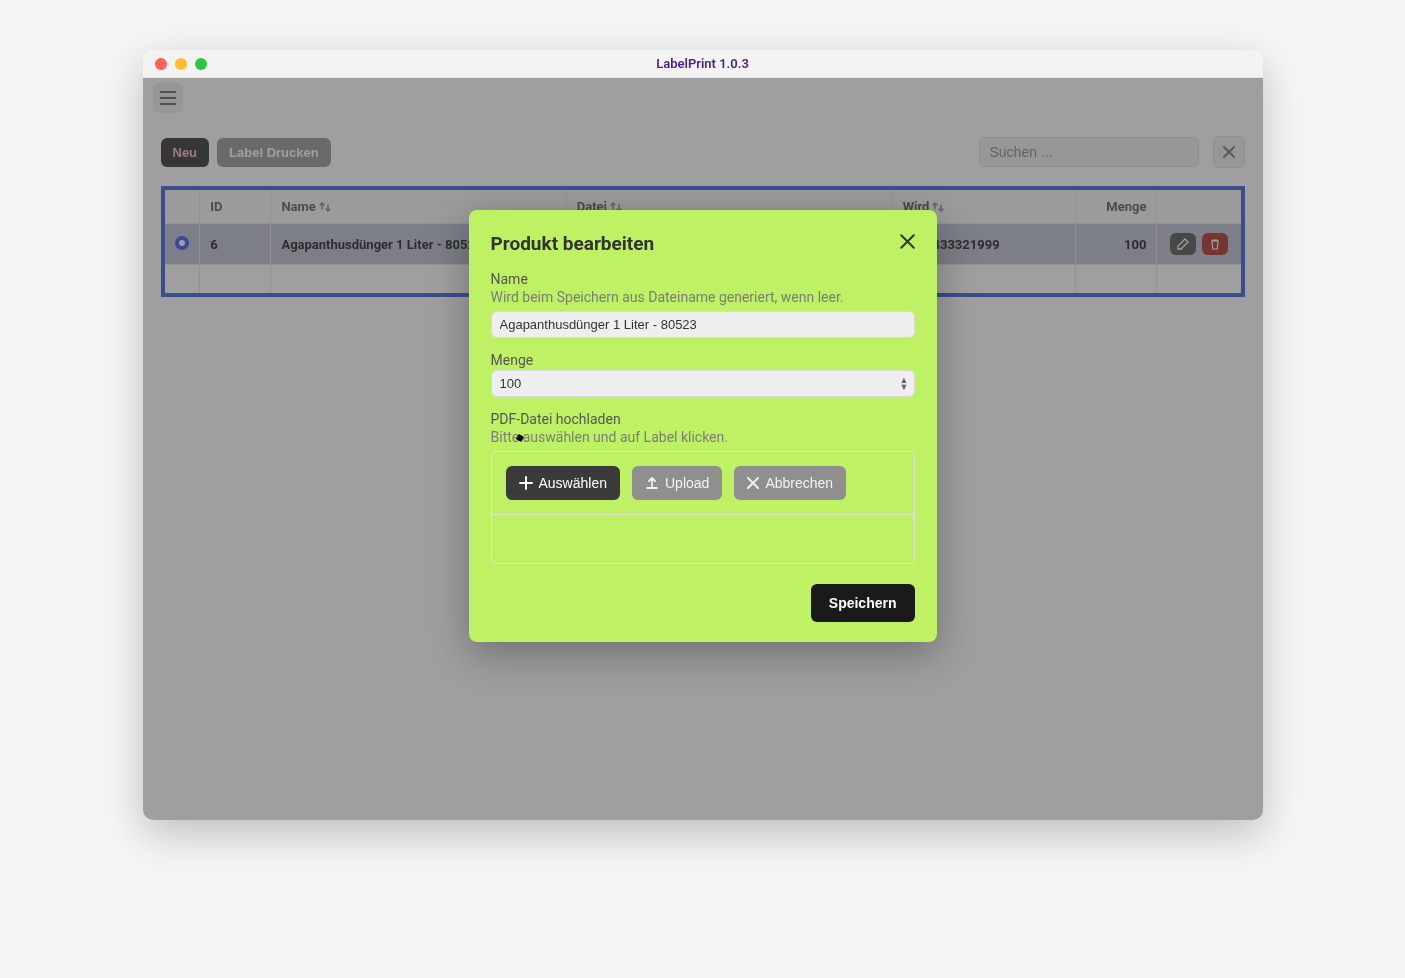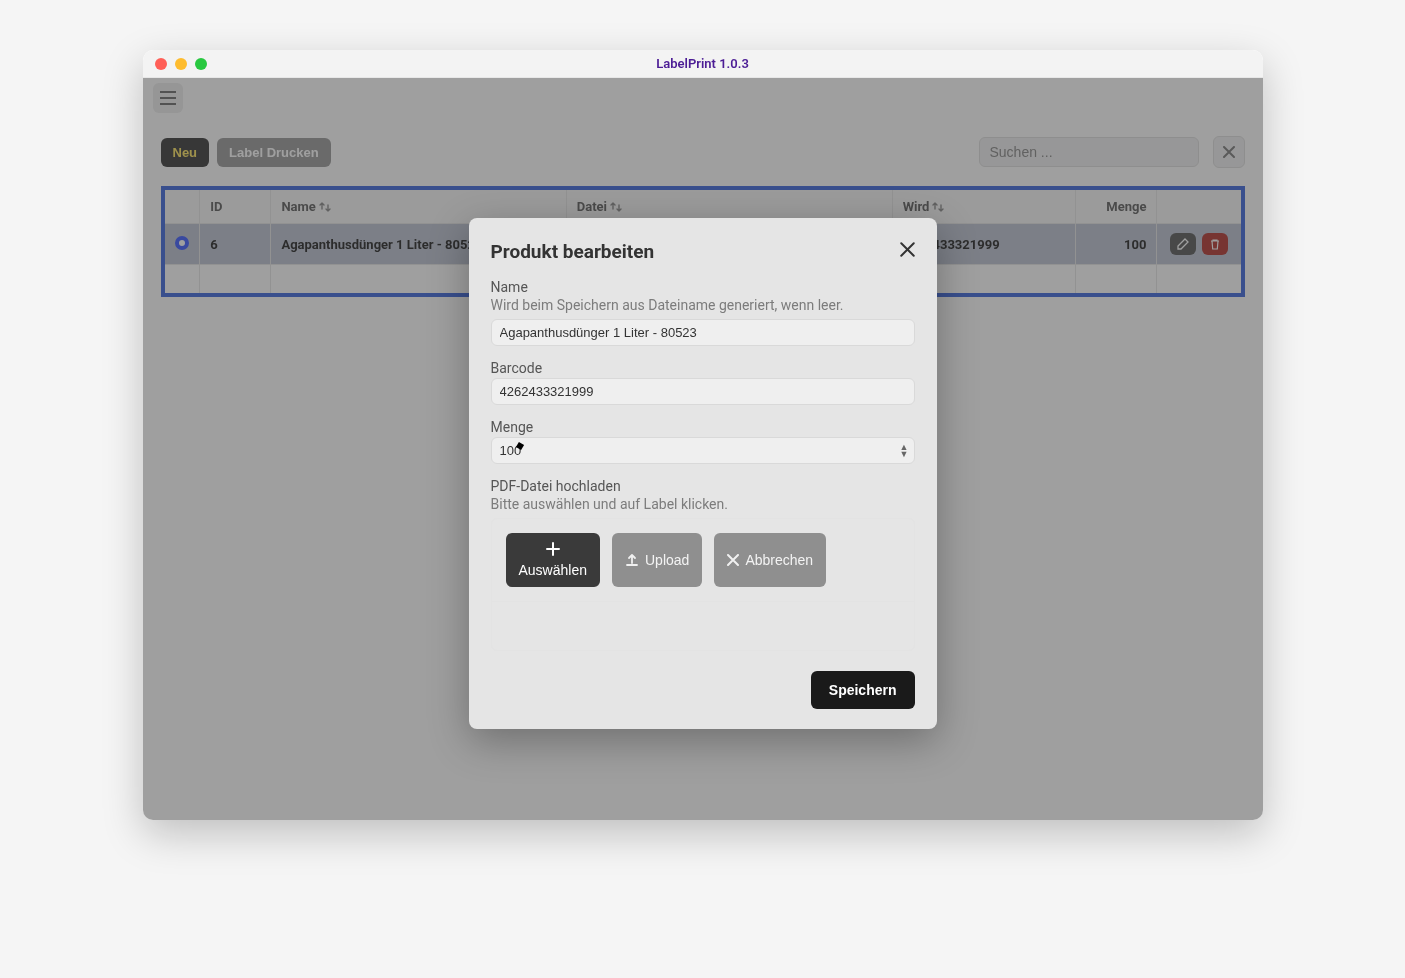--- a/index.html
+++ b/index.html
@@ -75,21 +75,21 @@
     margin-bottom: 18px;
   }
   .btn {
     border: none;
     border-radius: 6px;
     padding: 7px 12px;
     font-size: 13px;
     font-weight: 600;
     cursor: pointer;
   }
-  .btn-dark { background: #1a1a1a; color: #fde047; }
+  .btn-dark { background: #1a1a1a; color: #f9a8d4; }
   .btn-grey { background: #8b8b8b; color: #fff; }
   .spacer { flex: 1; }
   .search-box {
     display: flex;
     align-items: flex-end;
     background: #eeeeef;
     border: 1px solid #d9d9d9;
     border-radius: 6px;
     padding: 6px 10px;
     width: 220px;
@@ -148,22 +148,22 @@
   .extra-row td{height:30px;}
 
   
   .overlay {
     position:absolute;
     top:28px; left:0; right:0; bottom:0;
     background:rgba(80,80,80,0.55);
   }
   .modal {
     position:absolute;
-    left:50%;top:168px;transform:translateX(-50%);
-    width:468px;background:#e5e5e5;border-radius:8px;
+    left:50%;top:160px;transform:translateX(-50%);
+    width:468px;background:#bef264;border-radius:8px;
     box-shadow:0 12px 40px rgba(0,0,0,0.3);
     padding:22px 22px 20px 22px;
   }
   .modal-head{display:flex;align-items:center;justify-content:space-between;margin-bottom:16px;}
   .modal-title{font-size:19px;font-weight:700;color:#333;}
   .modal-close{cursor:pointer;}
   .form-group{margin-bottom:14px;}
   .form-label{font-size:14px;color:#555;margin-bottom:2px;display:block;}
   .form-hint{font-size:14px;color:#7c7c7c;margin-bottom:6px;}
   .form-input{
@@ -177,21 +177,21 @@
   }
   .upload-box{
     border:1px solid #e3e3e3;border-radius:6px;overflow:hidden;
   }
   .upload-btns{display:flex;gap:12px;padding:14px;border-bottom:1px solid #e3e3e3;}
   .file-btn{
     display:inline-flex;align-items:center;gap:6px;
     padding:9px 13px;border-radius:6px;font-size:14px;font-weight:500;
     cursor:pointer;border:none;
   }
-  .file-btn.dark{background:#3a3a3a;color:#fff;flex-direction:column;}
+  .file-btn.dark{background:#3a3a3a;color:#fff;}
   .file-btn.grey{background:#8f8f8f;color:#f3f3f3;}
   .upload-drop{height:48px;}
   .modal-footer{display:flex;justify-content:flex-end;margin-top:20px;}
   .save-btn{
     background:#1a1a1a;color:#fff;border:none;border-radius:6px;
     padding:11px 18px;font-size:14px;font-weight:600;cursor:pointer;
   }
   .cursor-dot{
     position:absolute;width:6px;height:6px;background:#000;border-radius:0;
     transform:rotate(30deg);
@@ -299,24 +299,20 @@
           </svg>
       </div>
     </div>
 
     <div class="form-group">
       <label class="form-label">Name</label>
       <div class="form-hint">Wird beim Speichern aus Dateiname generiert, wenn leer.</div>
       <input class="form-input" value="Agapanthusdünger 1 Liter - 80523" style="">
     </div>
 
-    <div class="form-group">
-      <label class="form-label">Barcode</label>
-      <input class="form-input" value="4262433321999" style="">
-    </div>
 
     <div class="form-group">
       <label class="form-label">Menge</label>
       <div class="num-wrap">
         <input class="form-input" value="100" style="">
         <div class="stepper">▲<br>▼</div>
       </div>
     </div>
 
     <div class="form-group">

